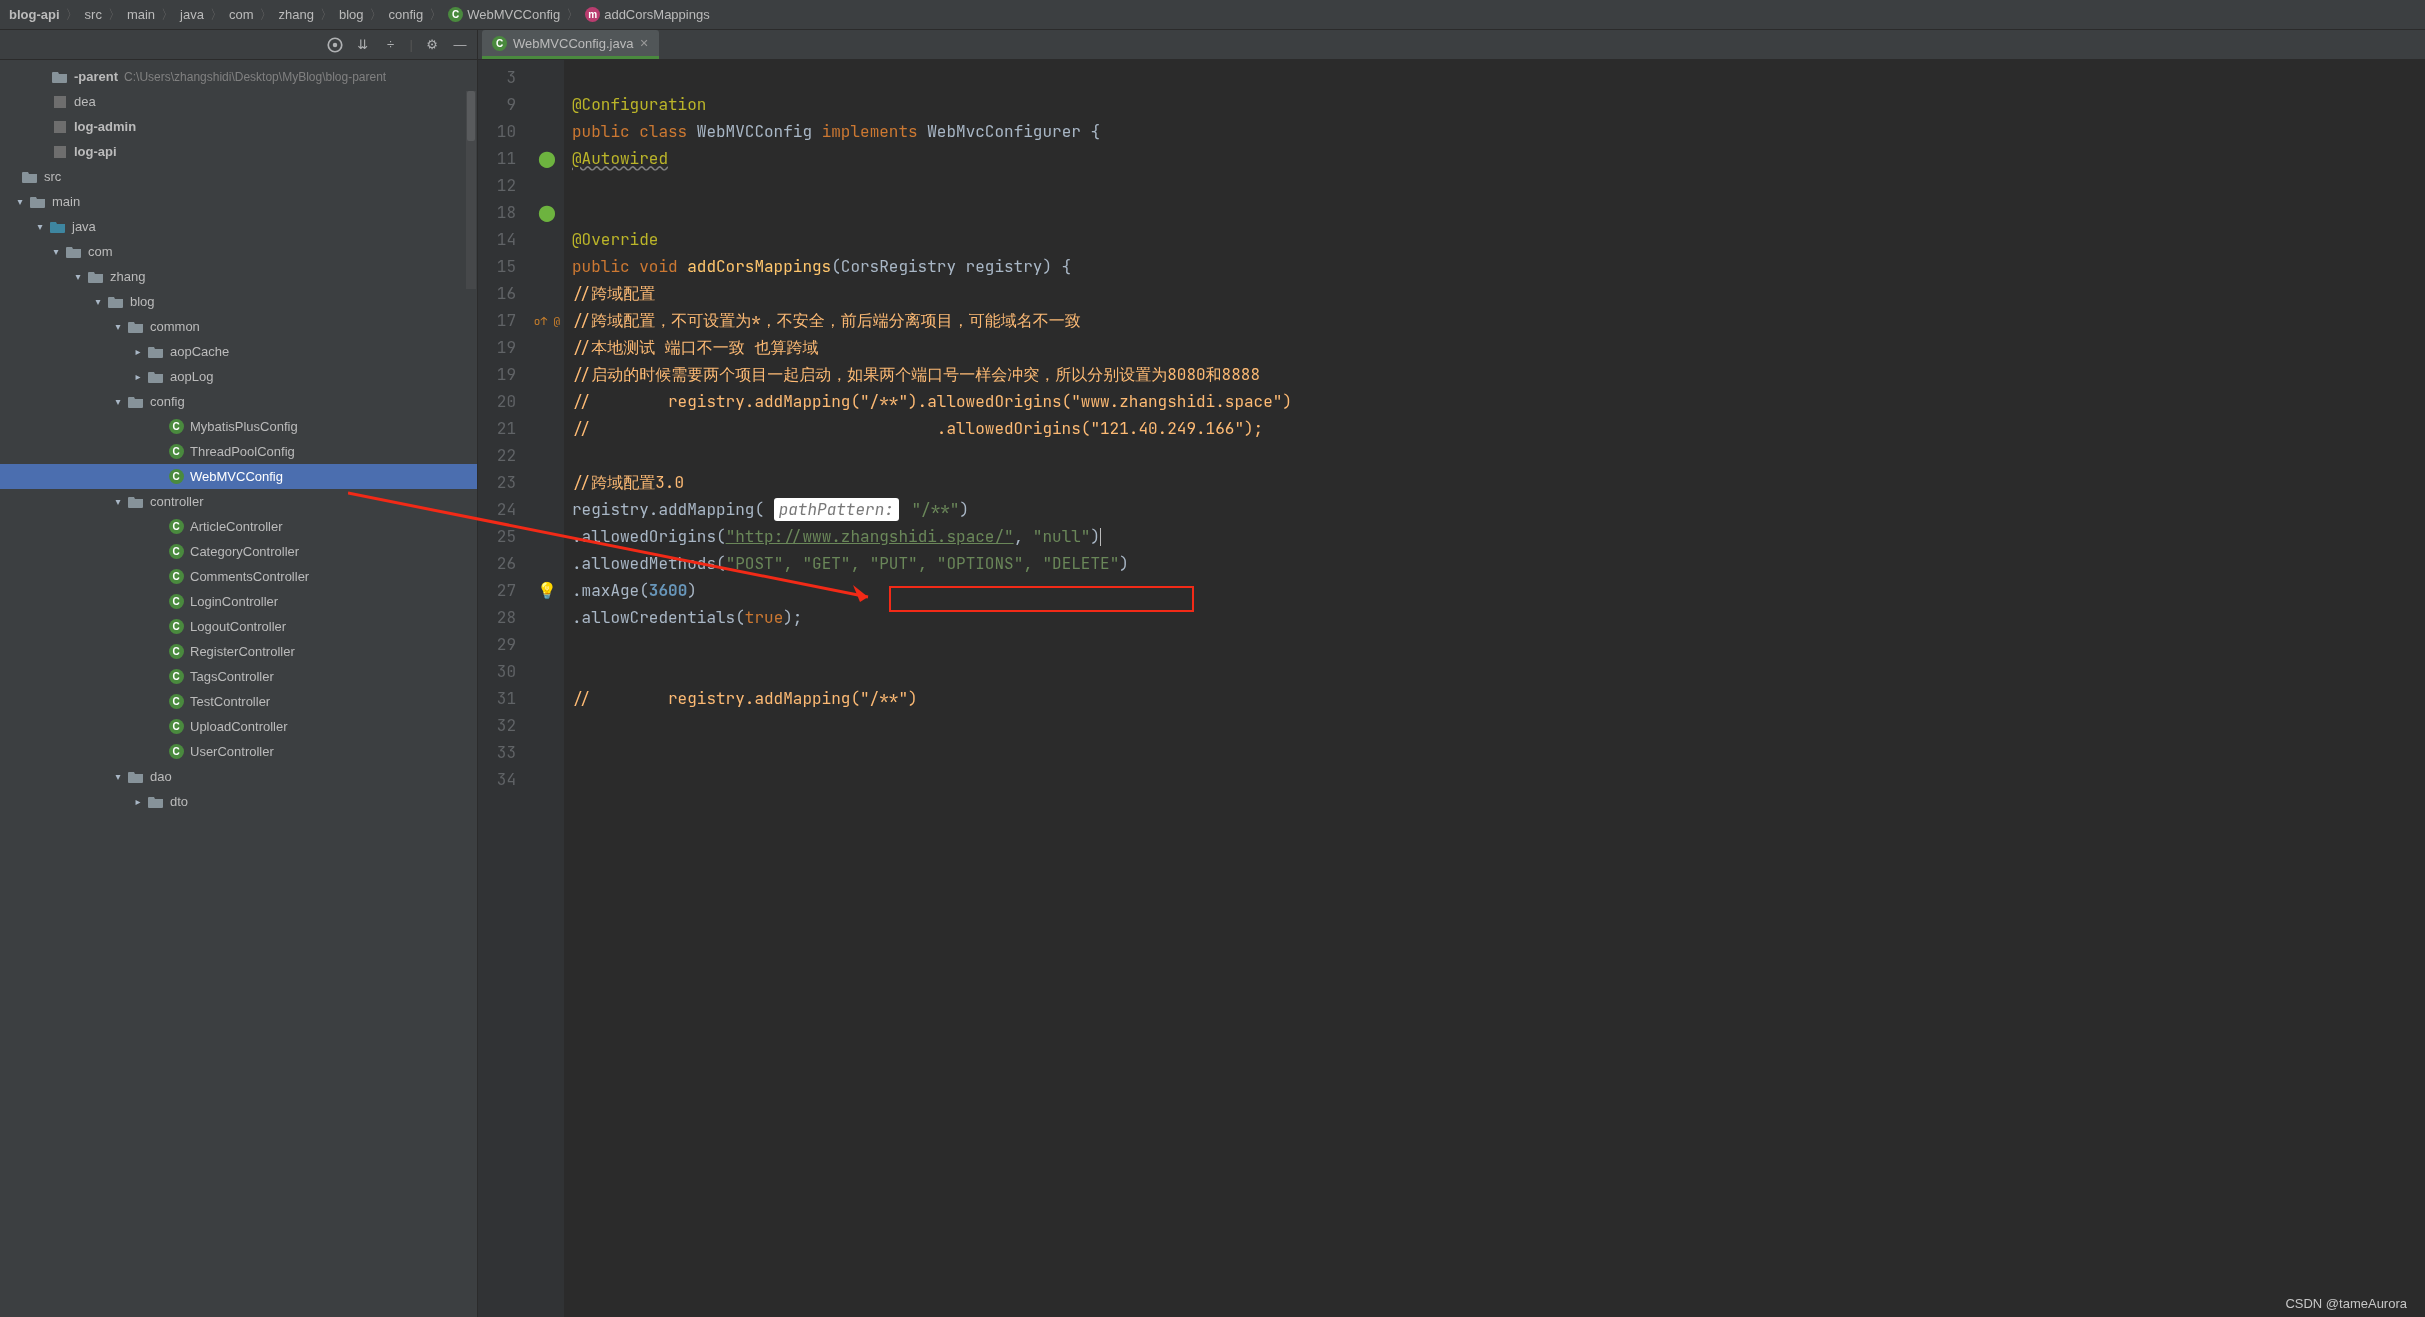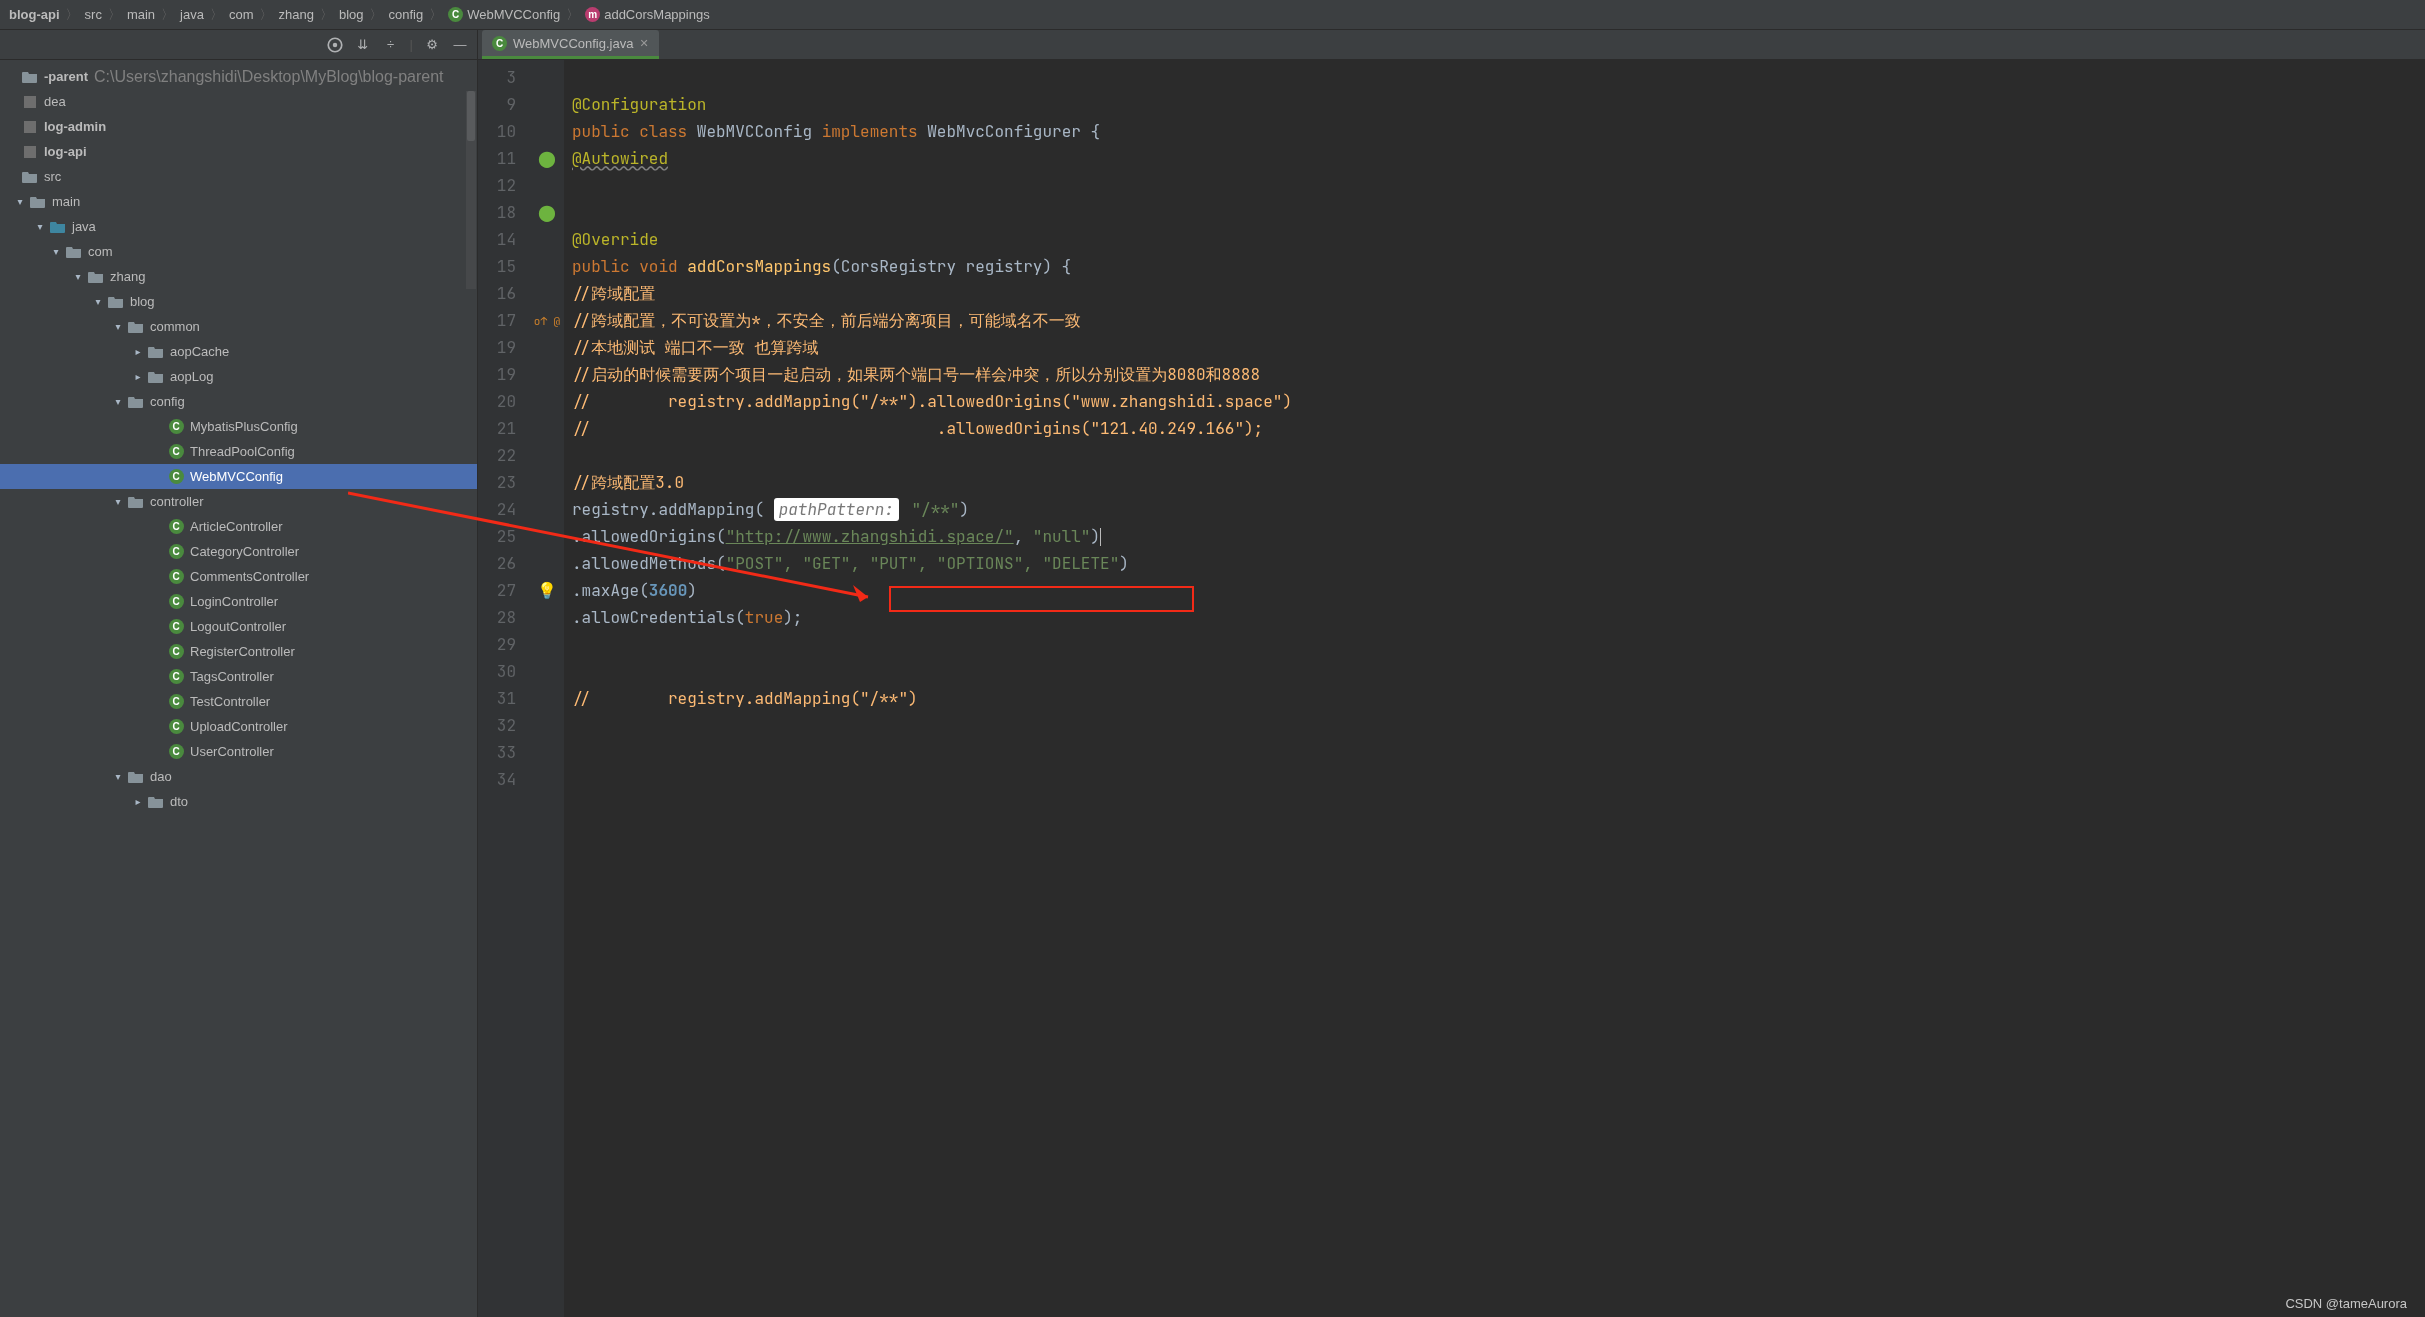--- a/index.html
+++ b/index.html
@@ -57,22 +57,22 @@
 }
 .tree-row.selected { background: #4b6eaf; color: #fff; }
 .tree-arrow {
   width: 12px; display: inline-flex; justify-content: center; align-items: center;
   color: #a9b7c6; font-size: 10px; margin-right: 4px;
 }
 .tree-icon { width: 16px; height: 16px; margin-right: 6px; display: inline-flex; align-items: center; justify-content: center; }
 .tree-label { color: #bbbbbb; font-size: 13px; }
 .tree-row.selected .tree-label { color: #fff; }
 .tree-row.muted .tree-label { color: #bbbbbb; font-weight: bold; }
-.tree-path { color: #808080; margin-left: 6px; font-size: 16px; }
-.indent-0 { padding-left: 6px; }
+.tree-path { color: #808080; margin-left: 6px; font-size: 12px; }
+.indent-0 { padding-left: 6px; margin-left: 30px; }
 .indent-1 { padding-left: 6px; }
 .indent-2 { padding-left: 14px; }
 .indent-3 { padding-left: 34px; }
 .indent-4 { padding-left: 50px; }
 .indent-5 { padding-left: 72px; }
 .indent-6 { padding-left: 92px; }
 .indent-7 { padding-left: 112px; }
 .indent-8 { padding-left: 132px; }
 .indent-9 { padding-left: 152px; }
 .java-class {

